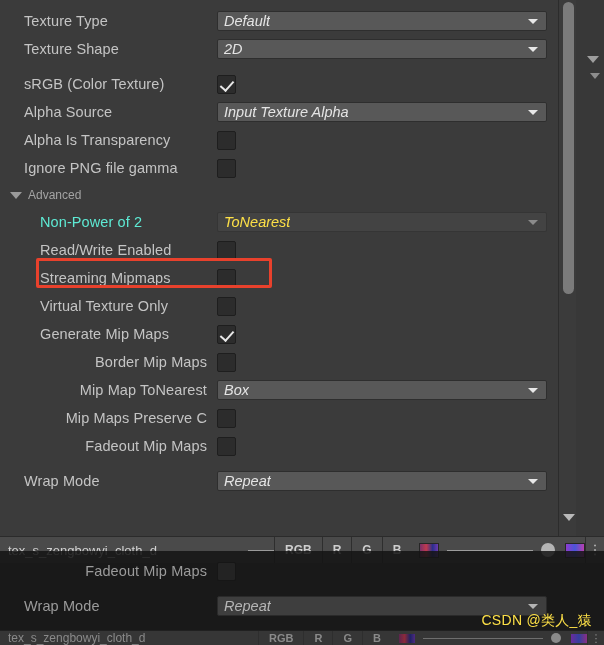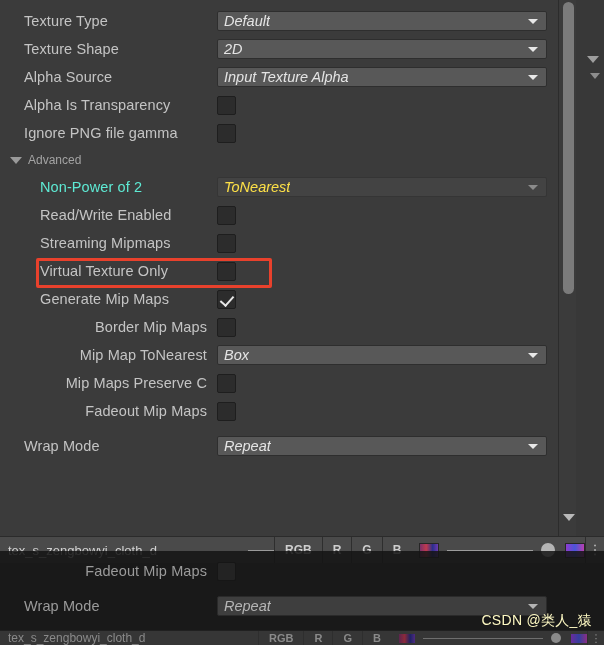--- a/index.html
+++ b/index.html
@@ -360,21 +360,21 @@
     border-top: 6px solid #8d8d8d;
     z-index: 11;
   }
 
   
   #watermark {
     position: absolute;
     right: 12px;
     top: 612px;
     font-size: 14px;
-    color: #fef9c3;
+    color: #fde047;
     z-index: 12;
     white-space: nowrap;
     letter-spacing: .3px;
     margin-left: 44px;
   }
 </style>
 </head>
 <body>
 
 <div id="inspector">
@@ -398,20 +398,28 @@
         <span class="label">Texture Shape</span>
       </div>
       <div class="ctrl-col">
         <div class="dropdown">
           <span class="dd-text">2D</span>
           <span class="dd-arrow"></span>
         </div>
       </div>
     </div>
 
+    <div class="row gap-top">
+      <div class="lab-col">
+        <span class="label">sRGB (Color Texture)</span>
+      </div>
+      <div class="ctrl-col">
+        <div class="checkbox checked"></div>
+      </div>
+    </div>
 
     <div class="row">
       <div class="lab-col">
         <span class="label">Alpha Source</span>
       </div>
       <div class="ctrl-col">
         <div class="dropdown">
           <span class="dd-text">Input Texture Alpha</span>
           <span class="dd-arrow"></span>
         </div>

